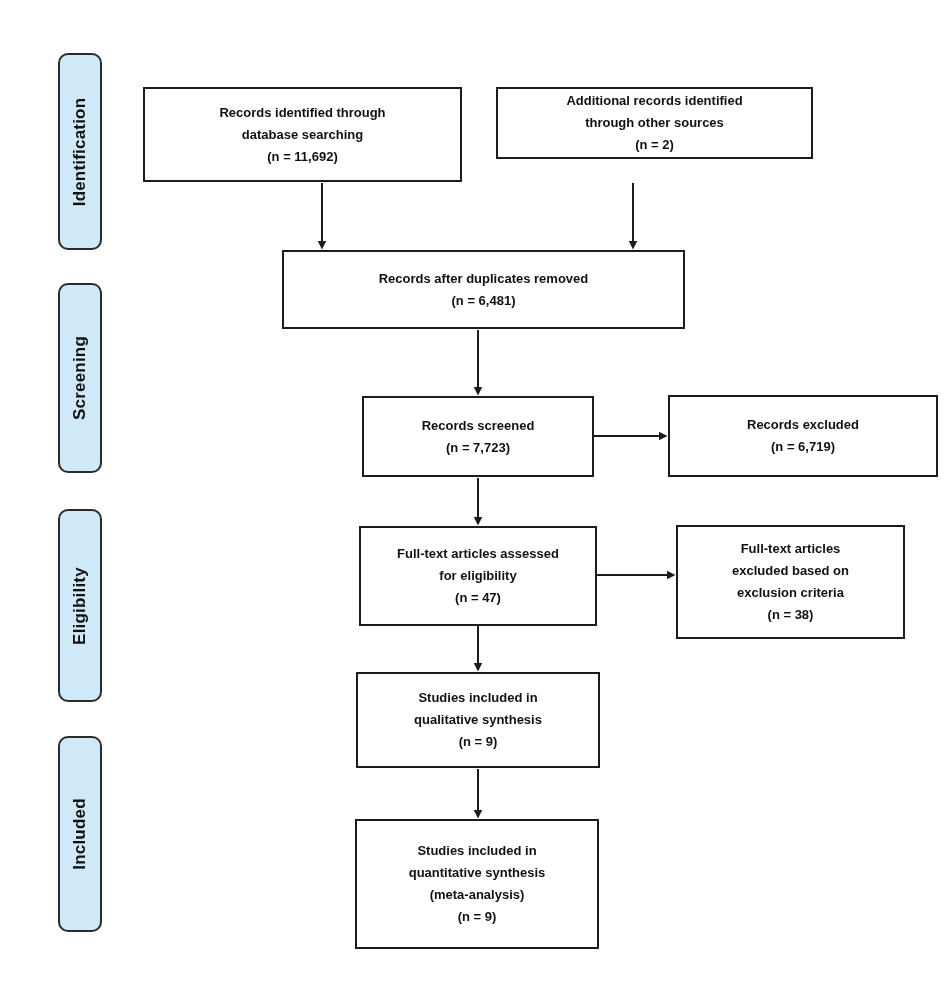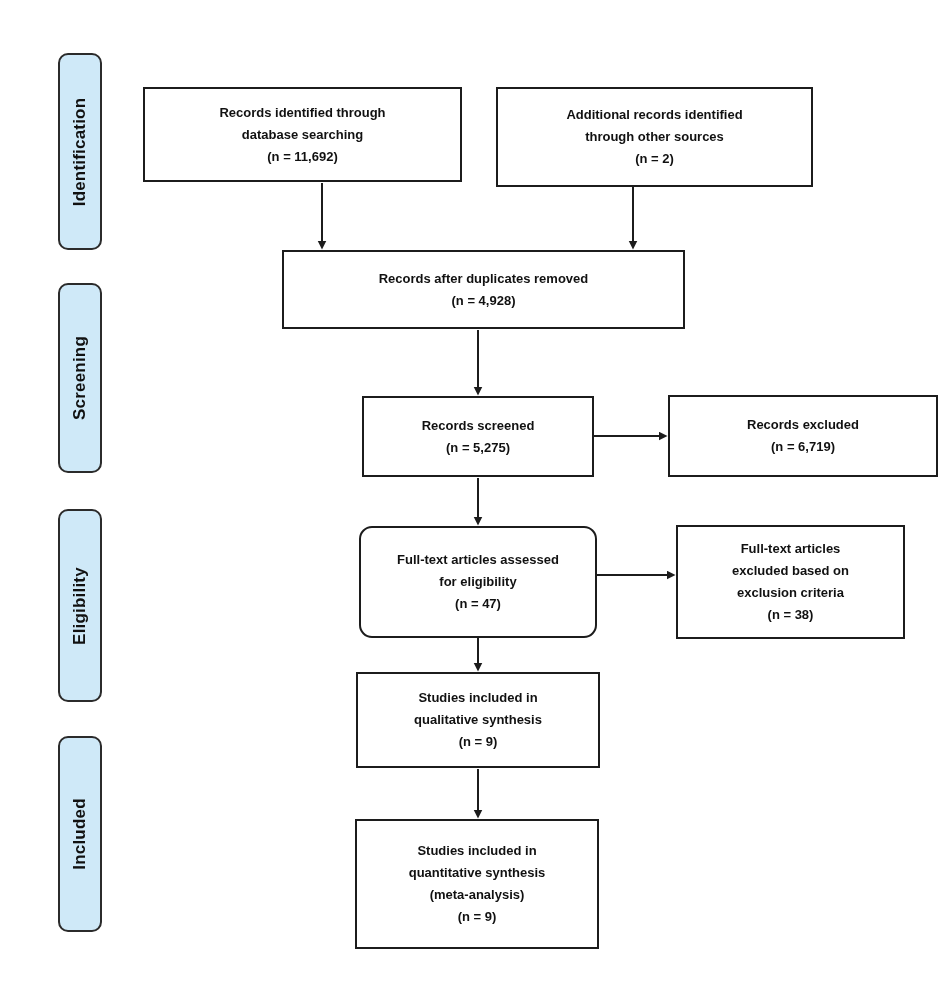--- a/index.html
+++ b/index.html
@@ -64,25 +64,25 @@
   }
 
   
   .s-identification { left: 58px;  top: 53px;  width: 44px; height: 197px; }
   .s-screening      { left: 58px;  top: 283px; width: 44px; height: 190px; }
   .s-eligibility    { left: 58px;  top: 509px; width: 44px; height: 193px; }
   .s-included       { left: 58px;  top: 736px; width: 44px; height: 196px; }
 
   
   .b-records-identified { left: 143px; top: 87px;  width: 319px; height: 95px; }
-  .b-additional-records { left: 496px; top: 87px;  width: 317px; height: 100px; }
+  .b-additional-records { left: 496px; top: 87px;  width: 317px; height: 72px; }
   .b-duplicates-removed { left: 282px; top: 250px; width: 403px; height: 79px; }
   .b-records-screened   { left: 362px; top: 396px; width: 232px; height: 81px; }
   .b-records-excluded   { left: 668px; top: 395px; width: 270px; height: 82px; }
-  .b-fulltext-assessed  { left: 359px; top: 526px; width: 238px; height: 112px; border-radius: 13px; }
+  .b-fulltext-assessed  { left: 359px; top: 526px; width: 238px; height: 100px; }
   .b-fulltext-excluded  { left: 676px; top: 525px; width: 229px; height: 114px; justify-content: center; }
   .b-qualitative        { left: 356px; top: 672px; width: 244px; height: 96px; }
   .b-quantitative       { left: 355px; top: 819px; width: 244px; height: 130px; }
 </style>
 </head>
 <body>
 
 <div class="canvas">
 
   <svg class="arrows" viewBox="0 0 952 994" xmlns="http://www.w3.org/2000/svg" aria-hidden="true">
@@ -119,25 +119,25 @@
 database searching
 (n = 11,692)</span>
   </div>
   <div class="fbox b-additional-records">
     <span>Additional records identified
 through other sources
 (n = 2)</span>
   </div>
   <div class="fbox b-duplicates-removed">
     <span>Records after duplicates removed
-(n = 4,928)</span>
+(n = 6,481)</span>
   </div>
   <div class="fbox b-records-screened">
     <span>Records screened
-(n = 5,275)</span>
+(n = 7,723)</span>
   </div>
   <div class="fbox b-records-excluded">
     <span>Records excluded
 (n = 6,719)</span>
   </div>
   <div class="fbox b-fulltext-assessed">
     <span>Full-text articles assessed
 for eligibility
 (n = 47)</span>
   </div>

